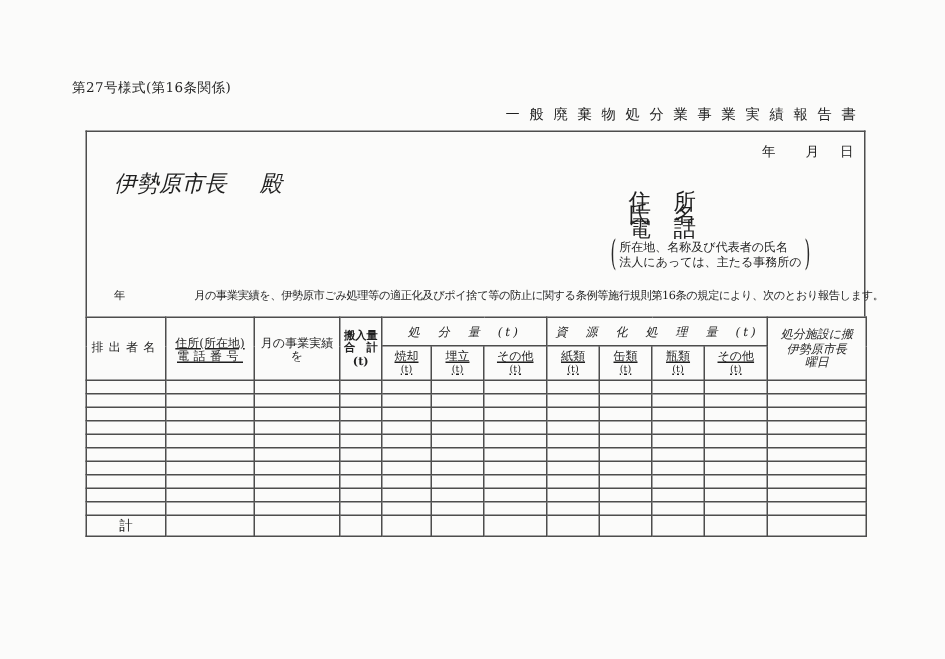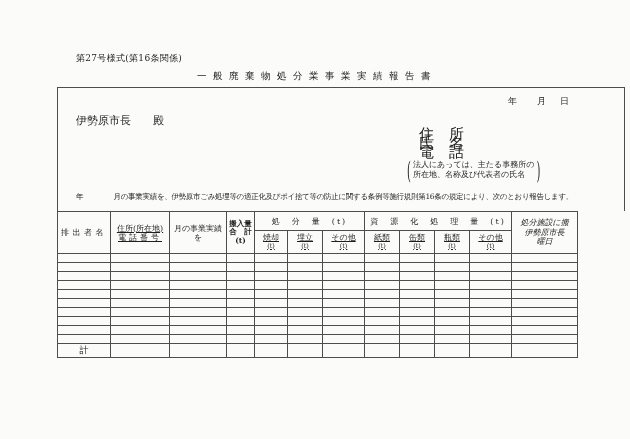--- a/index.html
+++ b/index.html
@@ -1,51 +1,51 @@
 <!DOCTYPE html>
 <html><head>
 <meta charset="utf-8">
 <style>
   html,body{margin:0;padding:0;background:#fbfbfa;}
   .page{
     position:relative;width:630px;height:439px;background:#fbfbfa;
     font-family:"DejaVu Serif","Liberation Serif",serif;color:#1f1f1f;overflow:hidden;
   }
-  .form-no{position:absolute;left:48px;top:52px;font-size:9px;letter-spacing:.3px;margin-left:28px;}
-  .doc-title{position:absolute;left:57px;top:70px;width:520px;text-align:center;
+  .form-no{position:absolute;left:48px;top:52px;font-size:9px;letter-spacing:.3px;}
+  .doc-title{position:absolute;left:57px;top:70px;width:520px;text-align:right;
     font-size:9.5px;letter-spacing:6.5px;white-space:nowrap;}
-  .topbox{position:absolute;left:57px;top:87px;width:568px;height:124px;
+  .topbox{position:absolute;left:57px;top:87px;width:520px;height:124px;
     box-sizing:border-box;border:1px solid #4d4d4d;border-bottom:none;}
   .dateline{position:absolute;left:450px;top:7px;font-size:9px;white-space:nowrap;}
   .dateline .dl-m{margin-left:20px;}
   .dateline .dl-d{margin-left:14px;}
-  .addressee{position:absolute;left:18px;top:25px;font-size:11px;white-space:nowrap;}
+  .addressee{position:absolute;left:18px;top:25px;font-size:15px;white-space:nowrap;font-style:italic;}
   .addressee .hon{margin-left:22px;}
   .contact{position:absolute;left:361px;top:42px;font-size:15px;line-height:9px;white-space:nowrap;}
   .corp-note{position:absolute;left:349px;top:72px;display:flex;align-items:center;}
   .paren{font-size:10px;display:inline-block;transform:scaleY(2.35);color:#2a2a2a;}
   .note-lines{display:inline-block;margin:0 2px;font-size:8px;line-height:10px;white-space:nowrap;}
   .note-lines div{white-space:nowrap;}
   .declaration{position:absolute;left:18px;top:104px;font-size:7.5px;white-space:nowrap;}
-  .decl-rest{margin-left:30px;letter-spacing:-0.3px;}
+  .decl-rest{margin-left:46px;letter-spacing:-0.3px;}
   table.report-table{
     position:absolute;left:57px;top:211px;width:520px;
     border-collapse:collapse;table-layout:fixed;font-size:8px;color:#1f1f1f;
   }
   .report-table th,.report-table td{
     border:1px solid #4d4d4d;padding:0;text-align:center;vertical-align:middle;
     font-weight:normal;overflow:hidden;
   }
   .h1 th{height:18px;line-height:9px;}
   .h2 th{height:22px;}
   .th-discharger{letter-spacing:3.5px;font-family:Liberation Mono, monospace;}
   .th-lines div{line-height:9px;white-space:nowrap;text-decoration:underline;}
   .sp{letter-spacing:3px;}
   .carried div{font-size:7.5px;line-height:8.6px;white-space:nowrap;font-weight:bold;}
-  .group-th{letter-spacing:2px;white-space:nowrap;}
+  .group-th{letter-spacing:2px;white-space:nowrap;font-style:italic;}
   .sub-th div{line-height:8.5px;white-space:nowrap;text-decoration:underline;}
   .sub-th .unit{font-size:6.5px;line-height:7.5px;}
   .facility-th{text-align:left;padding-left:3px;font-style:italic;}
   .facility-th div{line-height:9.5px;white-space:nowrap;}
   .data-row td{height:8px;}
   .total-row td{height:12px;}
   .total-label{font-size:9px;}
 </style>
 </head>
 <body>
@@ -68,22 +68,22 @@
 
     <div class="contact">
       <div>住　所</div>
       <div>氏　名</div>
       <div>電　話</div>
     </div>
 
     <div class="corp-note">
       <span class="paren">(</span>
       <span class="note-lines">
+        <div>所在地、名称及び代表者の氏名</div>
         <div>法人にあっては、主たる事務所の</div>
-        <div>所在地、名称及び代表者の氏名</div>
       </span>
       <span class="paren">)</span>
     </div>
 
     <div class="declaration">
       <span>年</span><span class="decl-rest">月の事業実績を、伊勢原市ごみ処理等の適正化及びポイ捨て等の防止に関する条例等施行規則第16条の規定により、次のとおり報告します。</span>
     </div>
 
   </div>
 

